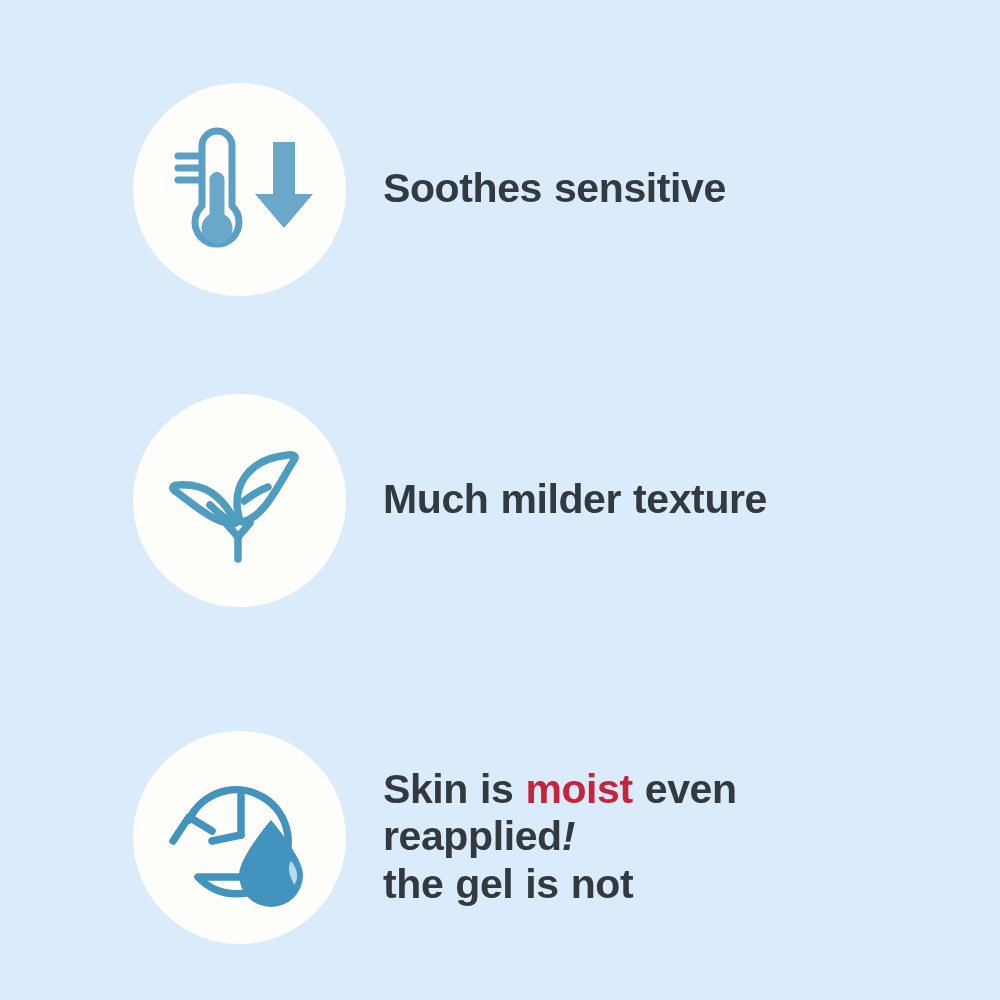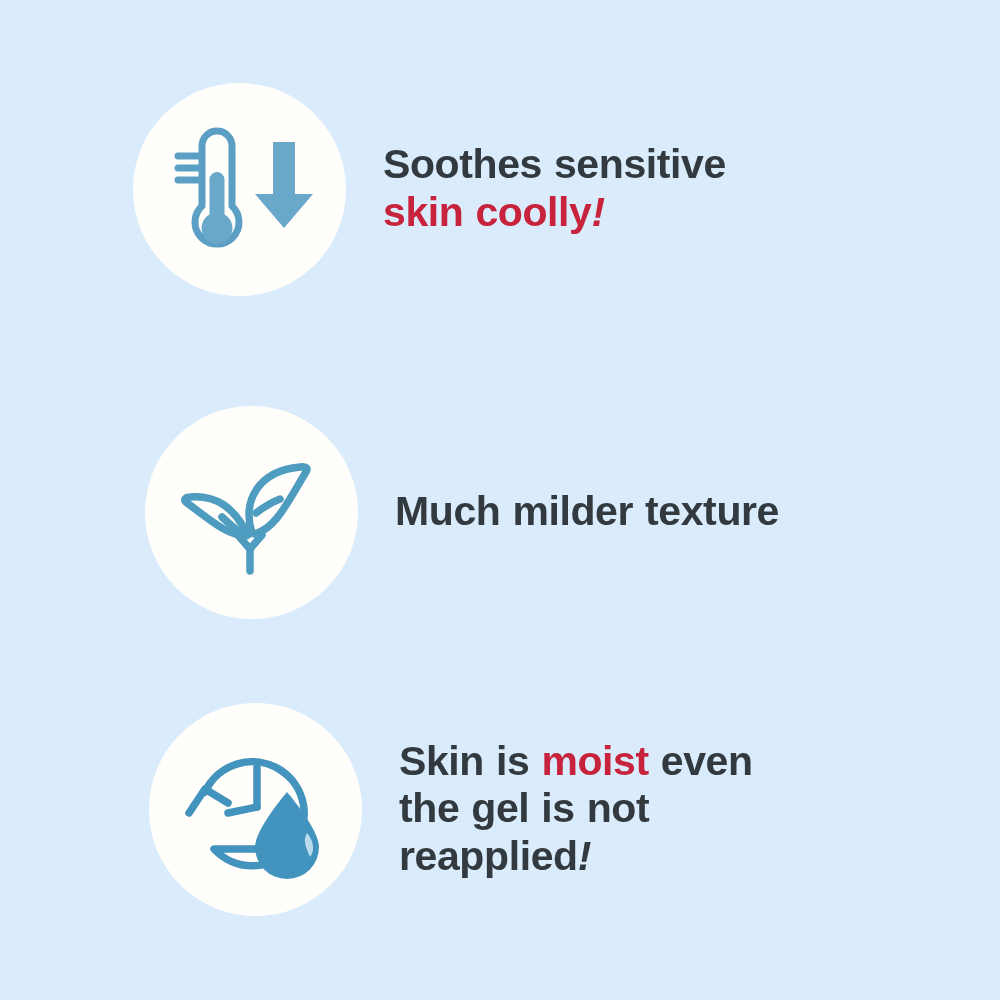--- a/index.html
+++ b/index.html
@@ -25,22 +25,22 @@
 
   .benefit-row {
     position:absolute;
     left:0;
     width:1000px;
     display:flex;
     align-items:center;
   }
 
   .benefit-row.row-1 { top:82px;  height:214px; }
-  .benefit-row.row-2 { top:404px; height:216px;padding-left:12px; }
-  .benefit-row.row-3 { top:702px; height:214px;padding-left:16px; }
+  .benefit-row.row-2 { top:392px; height:216px; }
+  .benefit-row.row-3 { top:730px; height:214px; }
 
   .icon-badge {
     position:relative;
     flex:0 0 auto;
     margin-left:133px;
     width:213px;
     height:213px;
     border-radius:50%;
     background:#fffefb;
     display:flex;
@@ -88,21 +88,20 @@
           <line x1="18" y1="42" x2="40" y2="42"></line>
           <line x1="18" y1="54" x2="40" y2="54"></line>
           <line x1="18" y1="66" x2="40" y2="66"></line>
         </g>
         <path d="M57 58 a7.5 7.5 0 0 1 7.5 7.5 V100 a1 1 0 0 0 0.4 0.8 a15.5 15.5 0 1 1 -15.8 0 a1 1 0 0 0 0.4 -0.8 V65.5 A7.5 7.5 0 0 1 57 58 Z" fill="#6aa8ca"></path>
         <path d="M113 28 h22 v52 h18 l-29 34 l-29 -34 h18 Z" fill="#6aa8ca"></path>
       </svg>
     </div>
     <div class="benefit-text">
         <span class="line">Soothes sensitive</span>
-        <span class="line"><span class="hl">skin coolly</span><span class="hl bang">!</span></span>
       </div>
   </div>
 
   <div class="benefit-row row-2">
     <div class="icon-badge">
       <svg width="160" height="135" viewBox="0 0 160 135" aria-hidden="true">
         <g fill="none" stroke="#4e9dc0" stroke-width="7.5" stroke-linecap="round" stroke-linejoin="round">
 
           <path d="M80 88 C70 56 86 26 128 22 C133 21 137 23 134 27 C116 56 104 84 82 89 Z"></path>
           <path d="M84 68 C92 62 100 57 108 54"></path>
@@ -133,18 +132,18 @@
           <path d="M76 30 V70"></path>
           <path d="M76 70 L47 76"></path>
         </g>
 
         <path d="M106 55 C106 55 138 92 138 110 a32 32 0 0 1 -64 0 C74 92 106 55 106 55 Z" fill="#4293bd"></path>
         <path d="M126 96 C133 104 134 114 129 120 C126 112 121 104 126 96 Z" fill="#cfe8f3" opacity="0.85"></path>
       </svg>
     </div>
     <div class="benefit-text">
         <span class="line">Skin is <span class="hl">moist</span> even</span>
+        <span class="line">reapplied<span class="bang">!</span></span>
         <span class="line">the gel is not</span>
-        <span class="line">reapplied<span class="bang">!</span></span>
       </div>
   </div>
 
 </div>
 
 </body></html>

